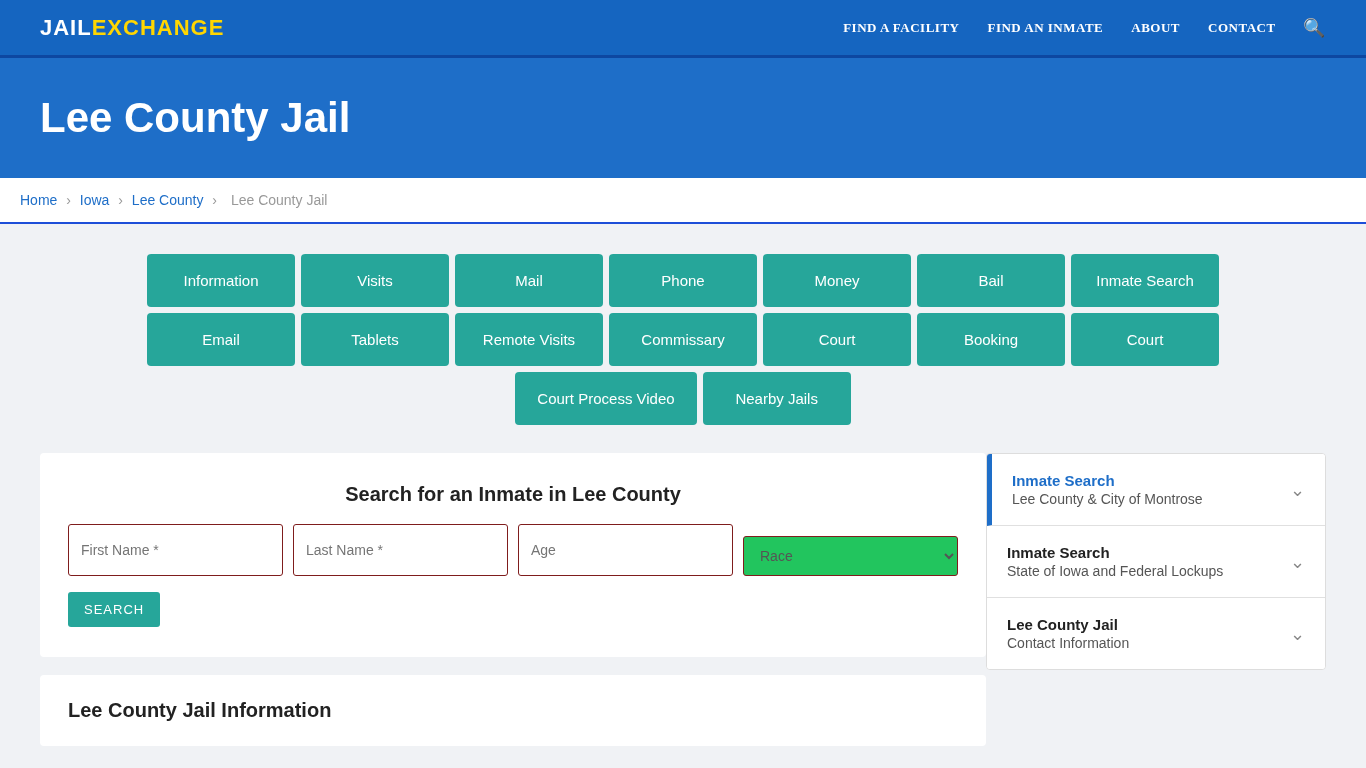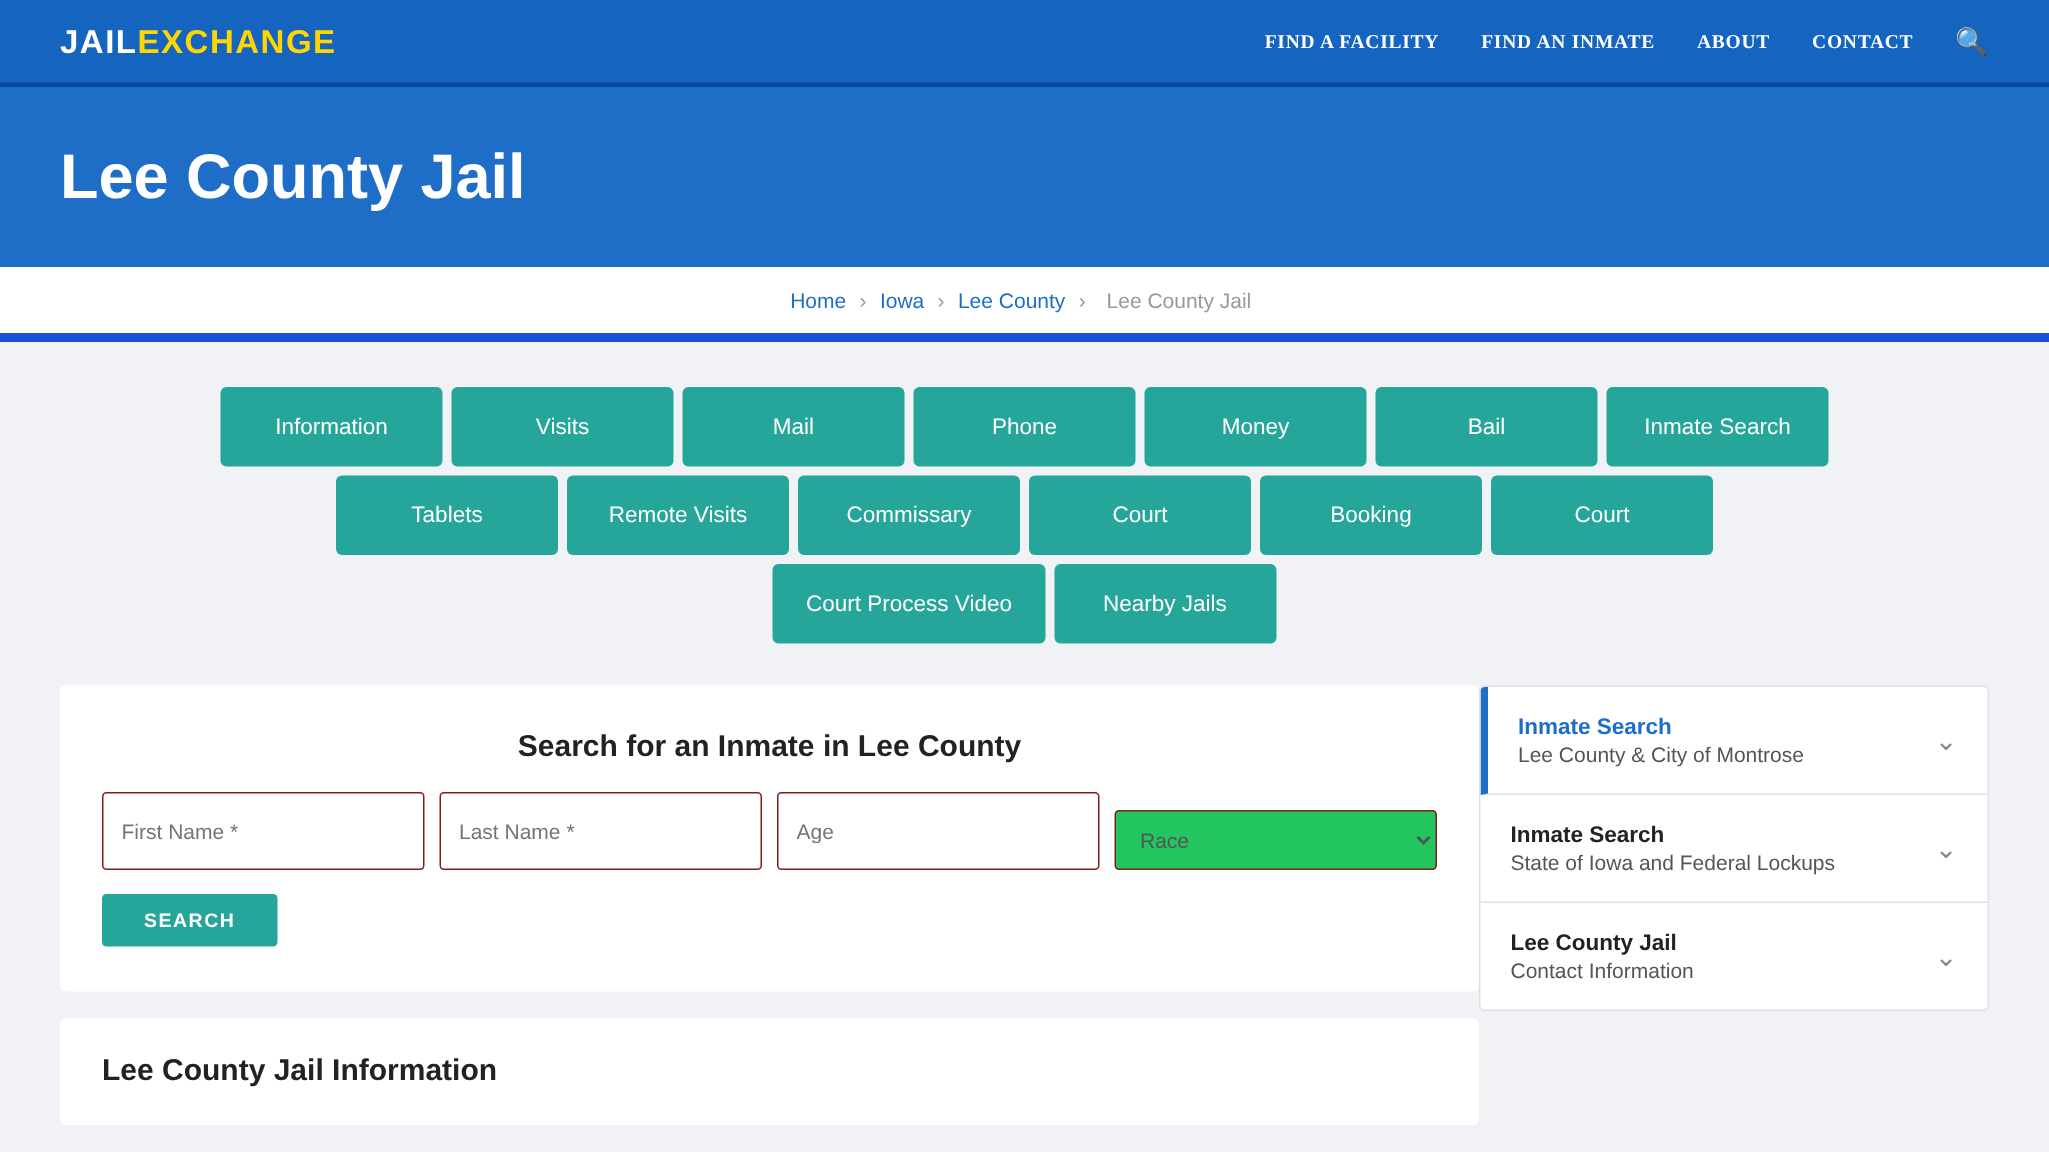--- a/index.html
+++ b/index.html
@@ -51,25 +51,24 @@
     }
     .hero h1 {
       color: white;
       font-size: 42px;
       font-weight: 800;
     }
 
     
     .breadcrumb {
       background: white;
-      padding: 14px 40px;
+      padding: 14px 20px;
       font-size: 14px;
       color: #999;
-      border-bottom: 6px solid #1d4ed8;
-      text-align: center;
+      border-bottom: 2px solid #1d4ed8;
     }
     .breadcrumb a { color: #1e6ec8; text-decoration: none; }
     .breadcrumb span { color: #999; margin: 0 5px; }
 
     
     .main-area {
       background: #f0f2f5;
       padding: 30px 40px;
     }
 
@@ -134,23 +133,23 @@
       color: #555;
       flex: 1;
       min-width: 100px;
     }
     .search-fields select { background: #22c55e; margin-top: 12px; }
     .search-btn {
       background: #26a69a;
       color: white;
       border: none;
       border-radius: 3px;
-      padding: 10px 28px;
+      padding: 10px 16px;
       font-size: 13px;
-      font-weight: 700;
+      font-weight: 400;
       letter-spacing: 1px;
       cursor: pointer;
       text-transform: uppercase;
     }
 
     
     .info-section {
       background: white;
       border-radius: 4px;
       padding: 24px 28px;
@@ -243,20 +242,21 @@
     <div class="btn-row">
       <button class="nav-btn">Information</button>
       <button class="nav-btn">Visits</button>
       <button class="nav-btn">Mail</button>
       <button class="nav-btn">Phone</button>
       <button class="nav-btn">Money</button>
       <button class="nav-btn">Bail</button>
       <button class="nav-btn">Inmate Search</button>
     </div>
     <div class="btn-row">
+      <button class="nav-btn">Email</button>
       <button class="nav-btn">Tablets</button>
       <button class="nav-btn">Remote Visits</button>
       <button class="nav-btn">Commissary</button>
       <button class="nav-btn">Court</button>
       <button class="nav-btn">Booking</button>
       <button class="nav-btn">Court</button>
     </div>
     <div class="btn-row">
       <button class="nav-btn">Court Process Video</button>
       <button class="nav-btn">Nearby Jails</button>

